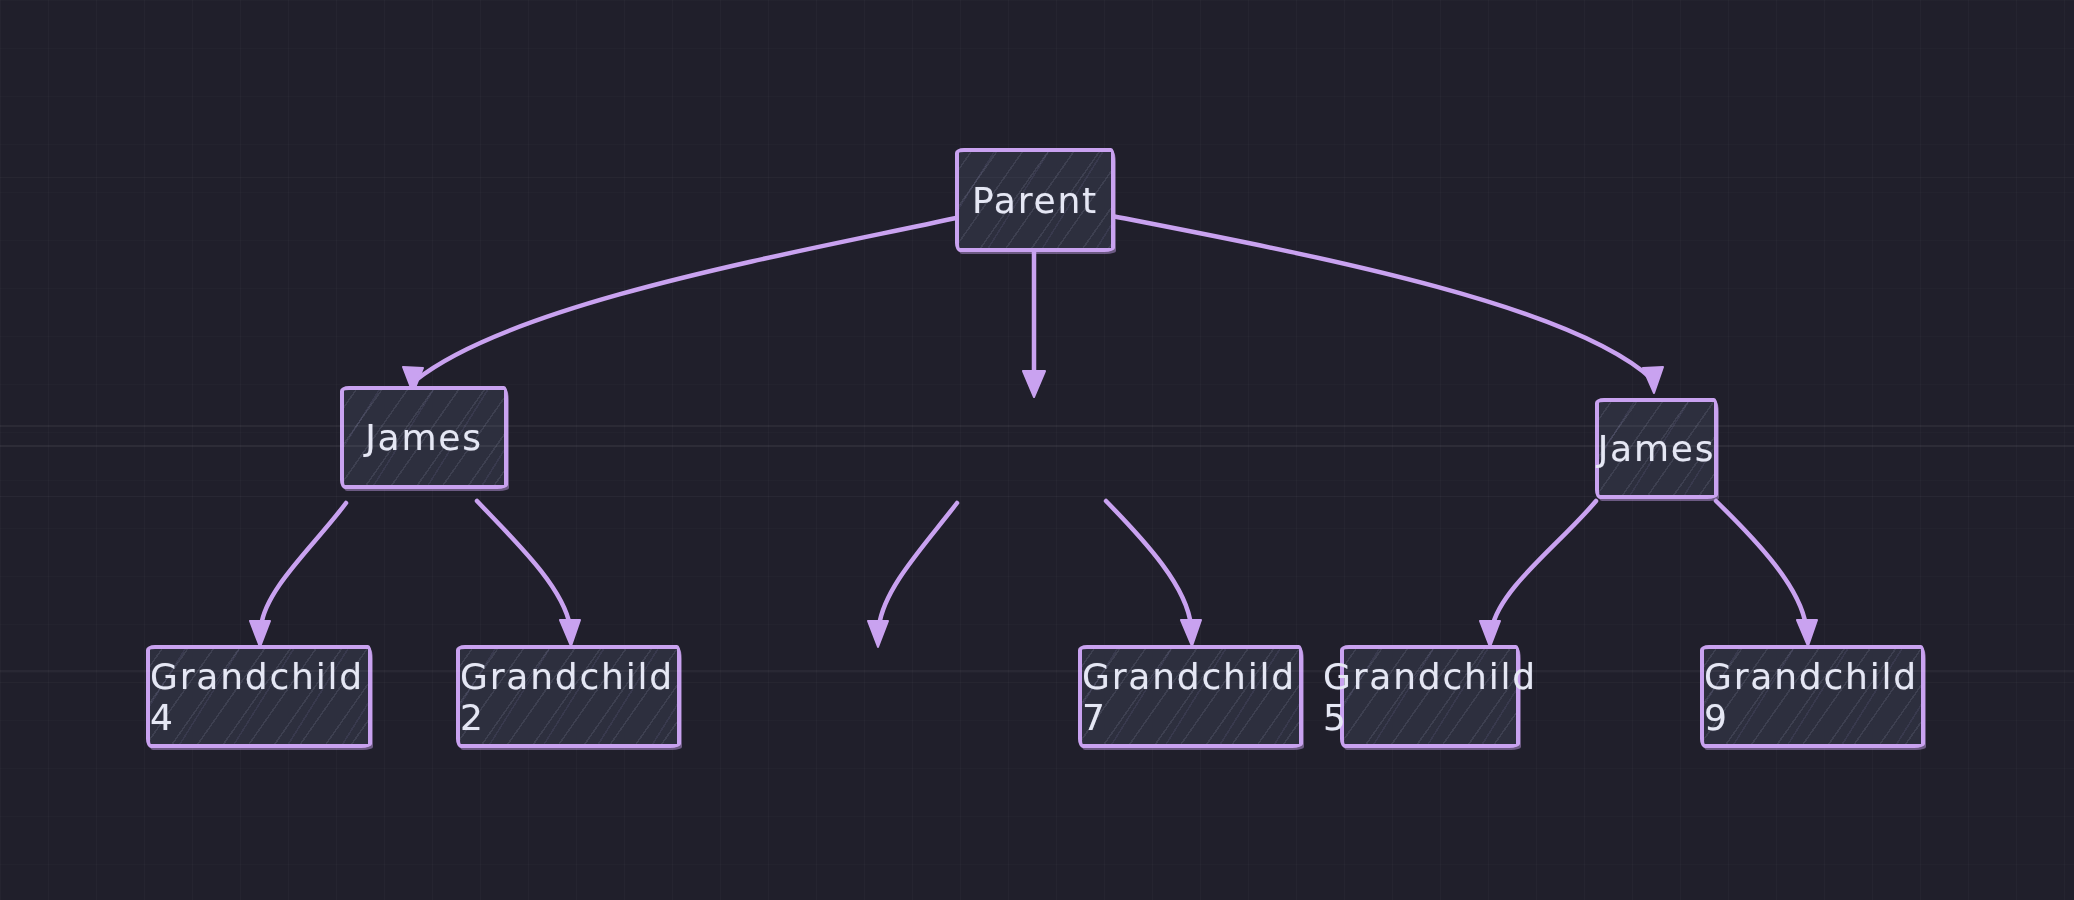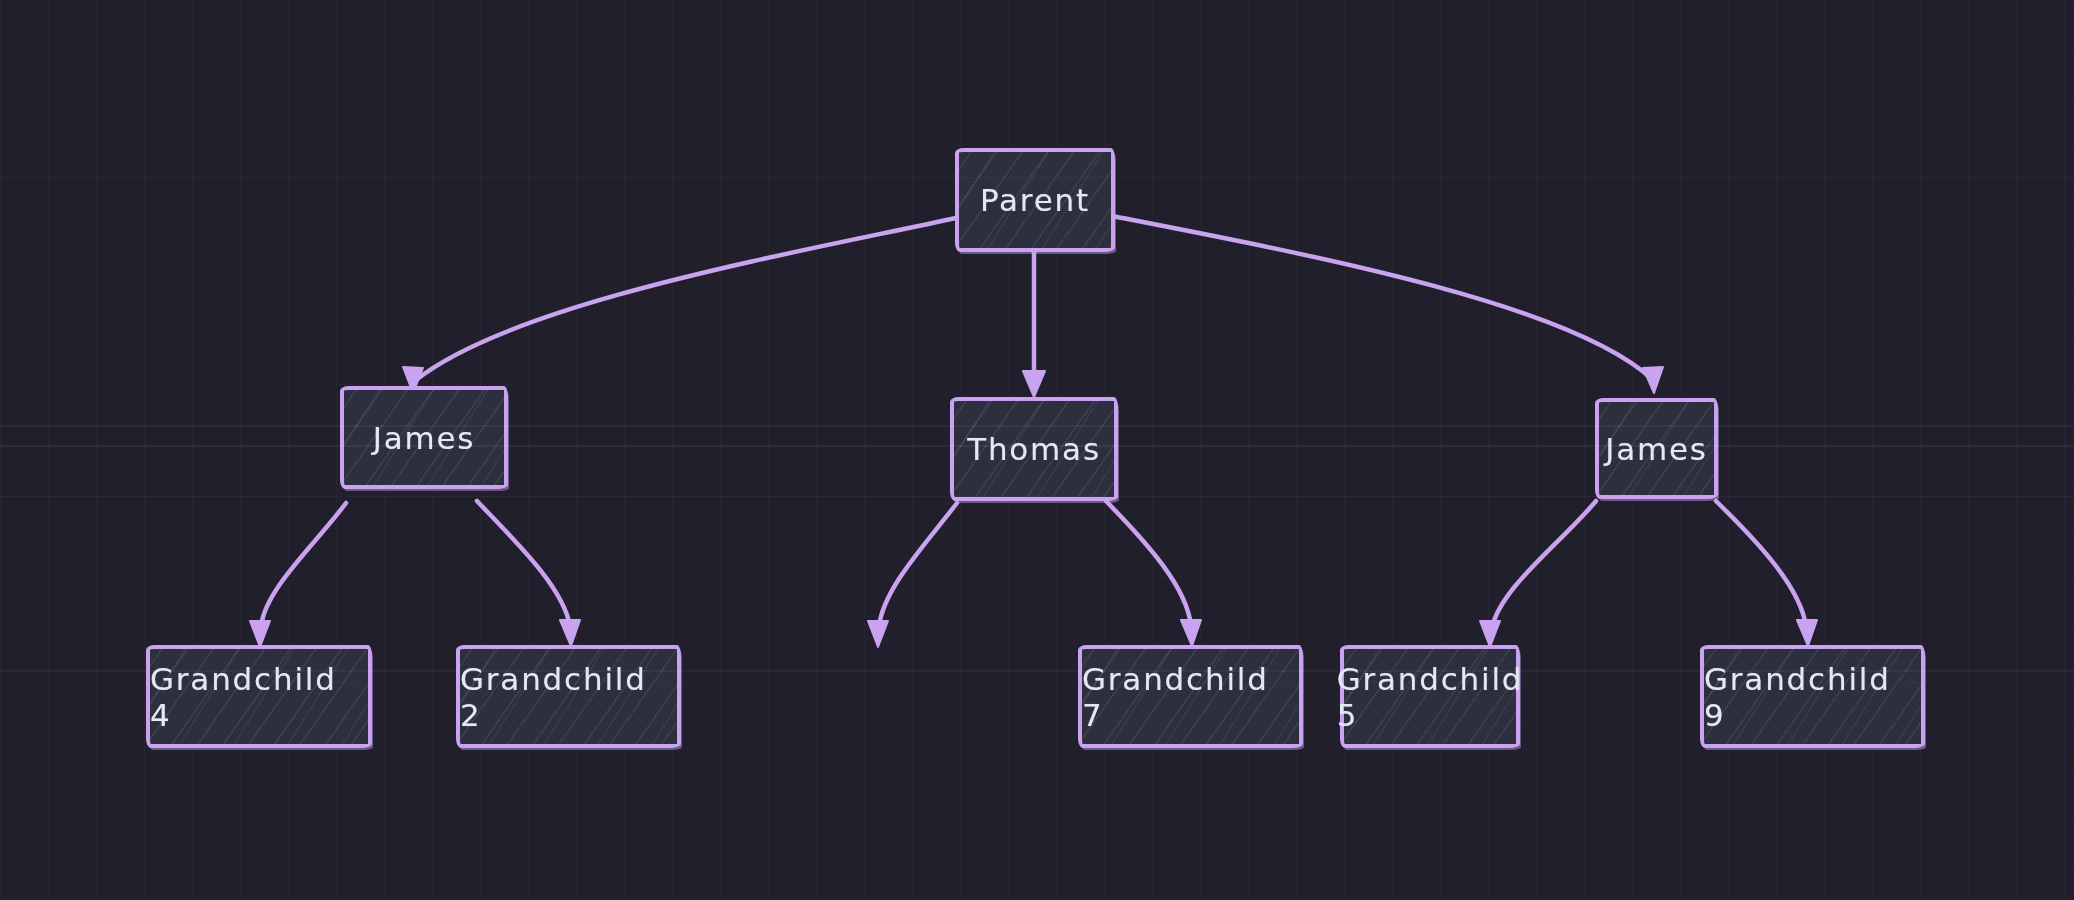--- a/index.html
+++ b/index.html
@@ -17,21 +17,21 @@
   .node {
     position:absolute; z-index:2; box-sizing:border-box;
     border:4px solid #c9a2f0;
     border-radius:9px 4px 11px 5px / 5px 11px 4px 9px;
     background-color:#2d2f3e;
     background-image:
       repeating-linear-gradient(125deg, transparent 0 9px, rgba(205,210,240,0.10) 9px 10.5px, transparent 10.5px 21px),
       repeating-linear-gradient(122deg, transparent 0 29px, rgba(170,160,230,0.09) 29px 30.5px, transparent 30.5px 46px);
     box-shadow:2px 3px 0 -1px rgba(201,162,240,0.45);
     display:flex; align-items:center; justify-content:center;
-    color:#e5e7f4; font-size:31px; letter-spacing:1.8px;
+    color:#e5e7f4; font-size:36px; letter-spacing:1.8px;
     text-shadow:0 0 1px rgba(230,230,250,0.4);
     cursor:pointer;
   }
   .streak { position:absolute; left:0; width:100%; z-index:3; pointer-events:none; }
   .s1 { top:177px; height:1px; background:rgba(255,255,255,0.030); }
   .s2 { top:425px; height:2px; background:rgba(255,255,255,0.050); }
   .s3 { top:445px; height:2px; background:rgba(255,255,255,0.060); }
   .s4 { top:496px; height:1px; background:rgba(255,255,255,0.040); }
   .s5 { top:670px; height:2px; background:rgba(255,255,255,0.045); }
   .s6 { top:682px; height:1px; background:rgba(255,255,255,0.028); }
@@ -79,23 +79,20 @@
       <polygon points="1797,620 1817,620 1808,646"></polygon>
     </g>
   </svg>
 
   <div class="node" style="left:955px; top:148px; width:160px; height:104px;">
     <span>Parent</span>
   </div>
   <div class="node" style="left:340px; top:386px; width:168px; height:103px;text-align:right;">
     <span>James</span>
   </div>
-  <div class="node" style="left:950px; top:397px; width:168px; height:104px;">
-    <span>Thomas</span>
-  </div>
   <div class="node" style="left:1595px; top:398px; width:123px; height:101px;">
     <span>James</span>
   </div>
   <div class="node" style="left:146px; top:645px; width:226px; height:103px;">
     <span>Grandchild 4</span>
   </div>
   <div class="node" style="left:456px; top:645px; width:225px; height:103px;justify-content:flex-end;">
     <span>Grandchild 2</span>
   </div>
   <div class="node" style="left:1078px; top:645px; width:225px; height:103px;">

